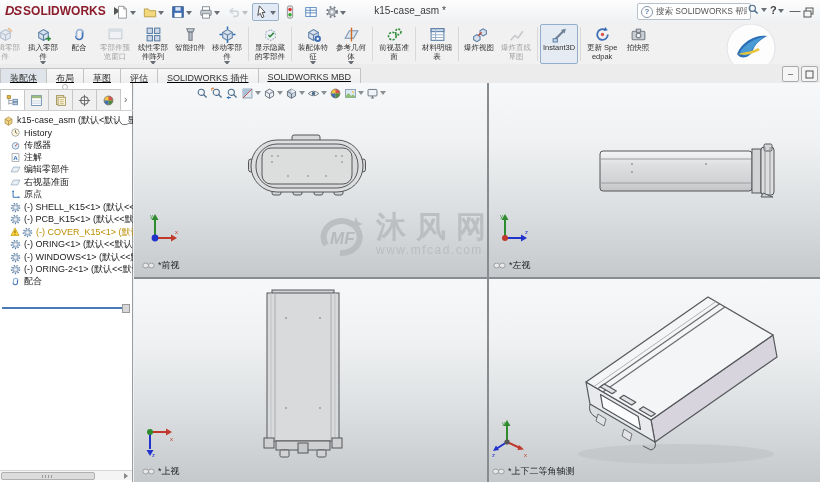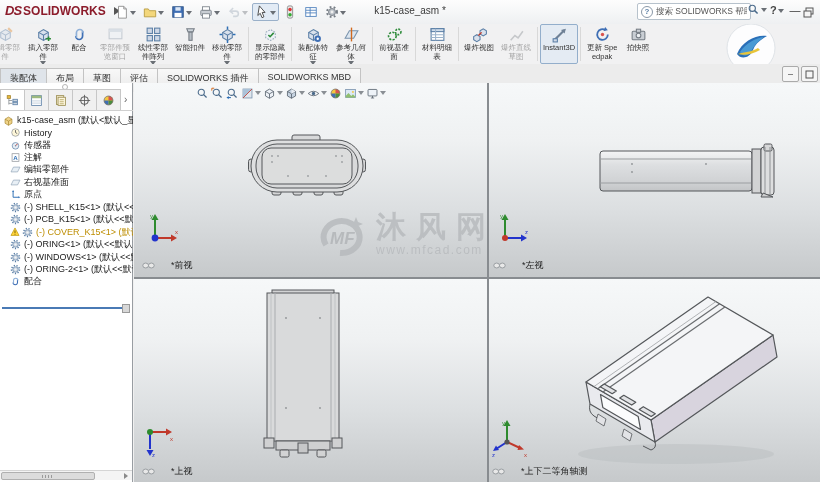--- a/index.html
+++ b/index.html
@@ -44,21 +44,21 @@
   .rlabel.lat{max-width:40px;word-break:normal;}
   .rbtn.disabled{opacity:.42;}
   .rbtn.active{background:#e4ebf3;border:1px solid #93aecb;border-radius:2px;padding:1px 2px 12px;}
   .rsep{width:1px;background:#d8d8d8;margin:3px 2px;}
   .rbtn .caret{margin:0 auto;margin-top:0;}
   #brand-bird{position:absolute;left:724px;top:-3px;width:54px;height:50px;}
 
   
   #tabrow{position:absolute;left:0;top:64px;width:820px;height:19px;background:#ececec;
     border-bottom:1px solid #a8adb2;}
-  #tabs{position:absolute;left:0;top:4px;height:24px;display:flex;}
+  #tabs{position:absolute;left:0;top:4px;height:24px;display:flex;text-decoration:underline;}
   .tab{font-size:9px;color:#333;padding:3px 9px 0;border:1px solid #c3c3c3;border-bottom:none;
     background:linear-gradient(#f8f8f8,#e9e9e9);margin-right:-1px;white-space:nowrap;}
   .tab.active{background:#dfe4ea;}
   #vp-controls{position:absolute;right:2px;top:2px;display:flex;gap:2px;}
   .vpc{width:15px;height:14px;border:1px solid #aaa;background:#f5f5f5;border-radius:2px;
     display:flex;align-items:center;justify-content:center;font-size:9px;color:#444;}
 
   
   #sidepanel{position:absolute;left:0;top:83px;width:133px;height:399px;background:#fff;
     border-right:1px solid #989da2;box-sizing:border-box;}
@@ -93,21 +93,21 @@
   #vp-bl{left:0;top:196px;width:353px;height:203px;}
   #vp-br{left:355px;top:196px;width:331px;height:203px;}
   #vsplit{position:absolute;left:353px;top:0;width:2px;height:399px;background:#888c90;}
   #hsplit{position:absolute;left:0;top:194px;width:686px;height:2px;background:#888c90;}
 
   #hud{position:absolute;left:58px;top:1px;height:16px;display:flex;align-items:center;gap:2px;padding:1px 4px;}
   .hud-i{display:flex;align-items:center;}
   .hud-i svg{width:13px;height:13px;}
   .hud-i .caret{border-top-color:#8a8f94;margin-top:3px;}
 
-  .vp-label{position:absolute;display:flex;align-items:center;gap:16px;font-size:9px;color:#222;}
+  .vp-label{position:absolute;display:flex;align-items:center;gap:3px;font-size:9px;color:#222;}
   .vp-label svg{width:13px;height:7px;}
   #lbl-tl{left:8px;top:176px;} #lbl-tr{left:4px;top:176px;}
   #lbl-bl{left:8px;top:186px;} #lbl-br{left:3px;top:186px;}
 
   .triad{position:absolute;}
   #triad-tl{left:12px;top:127px;} #triad-tr{left:7px;top:127px;}
   #triad-bl{left:7px;top:144px;}  #triad-br{left:2px;top:139px;}
 
   #model-front{position:absolute;left:114px;top:49px;}
   #model-left{position:absolute;left:107px;top:59px;}

